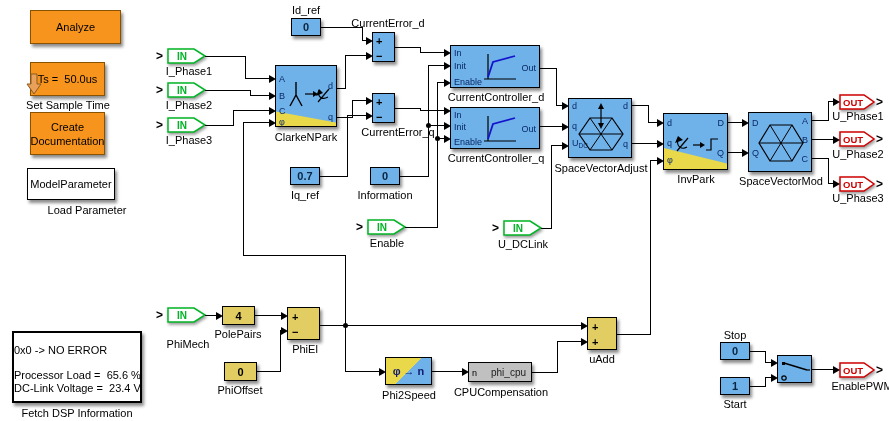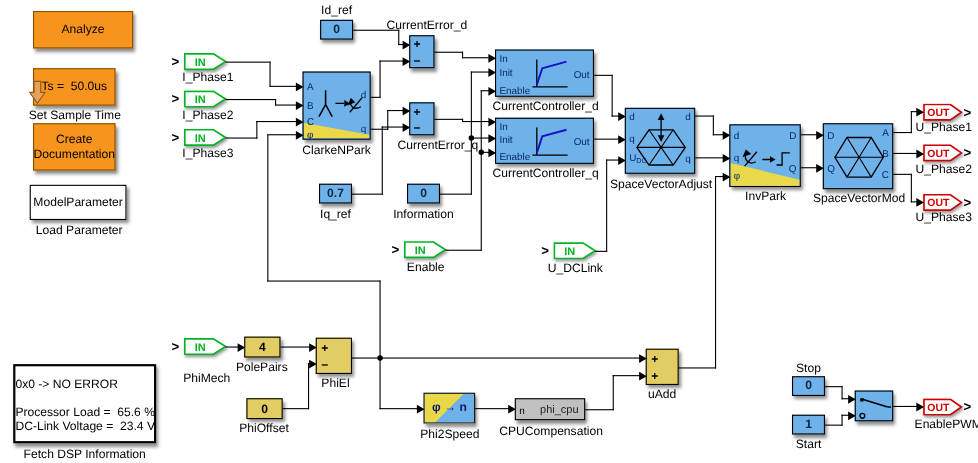--- a/index.html
+++ b/index.html
@@ -52,21 +52,21 @@
   <div class="lbl" style="left:68px;top:99px;">Set Sample Time</div>
 
   <div class="blk white btntxt" style="left:27px;top:168px;width:88px;height:32px;">
     <span>ModelParameter</span>
   </div>
 
   <div class="blk orange btntxt" style="left:30px;top:112px;width:75px;height:43px;">
     <span>Create</span>
     <span>Documentation</span>
   </div>
-  <div class="lbl" style="left:72px;top:204px;">Load Parameter</div>
+  <div class="lbl" style="left:87px;top:204px;">Load Parameter</div>
 
 
   <div class="blk white dspbox" style="left:12px;top:331px;width:130px;height:72px;">
     <div style="margin-top:11px;">0x0 -&gt; NO ERROR</div>
     <div style="margin-top:12px;white-space:pre;">Processor Load =  65.6 %</div>
     <div style="white-space:pre;">DC-Link Voltage =  23.4 V</div>
   </div>
   <div class="lbl" style="left:77px;top:407px;">Fetch DSP Information</div>
 
   <span class="chev" style="left:156px;top:50px;">&gt;</span>

